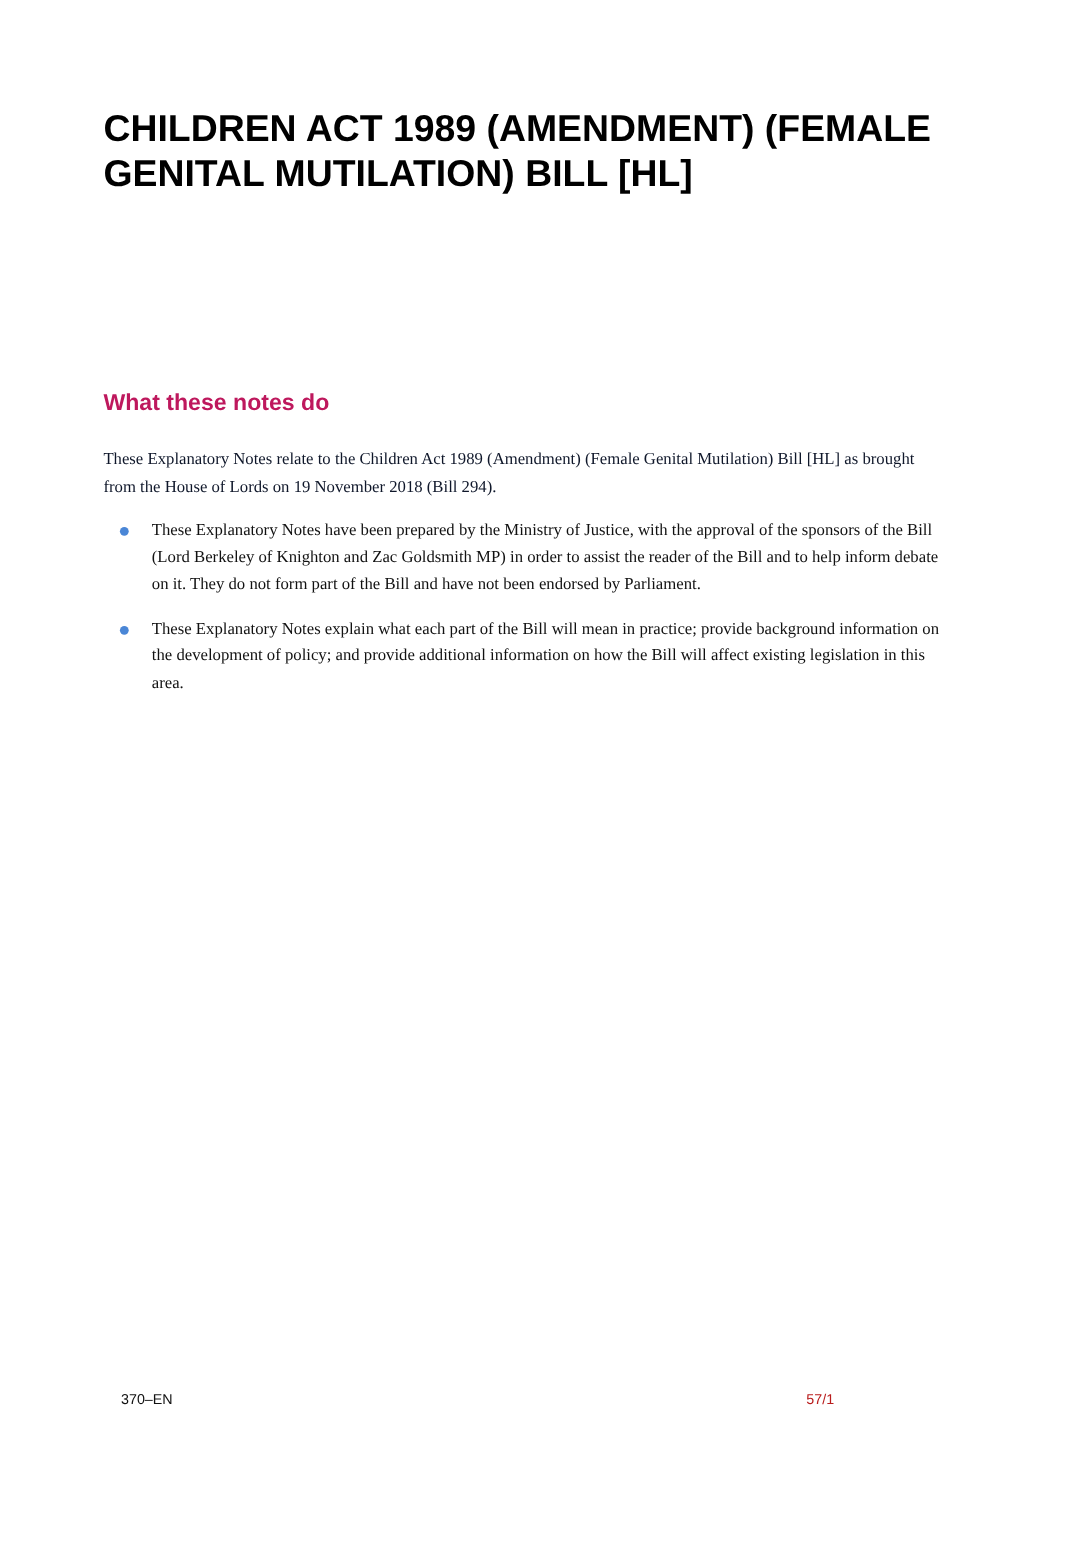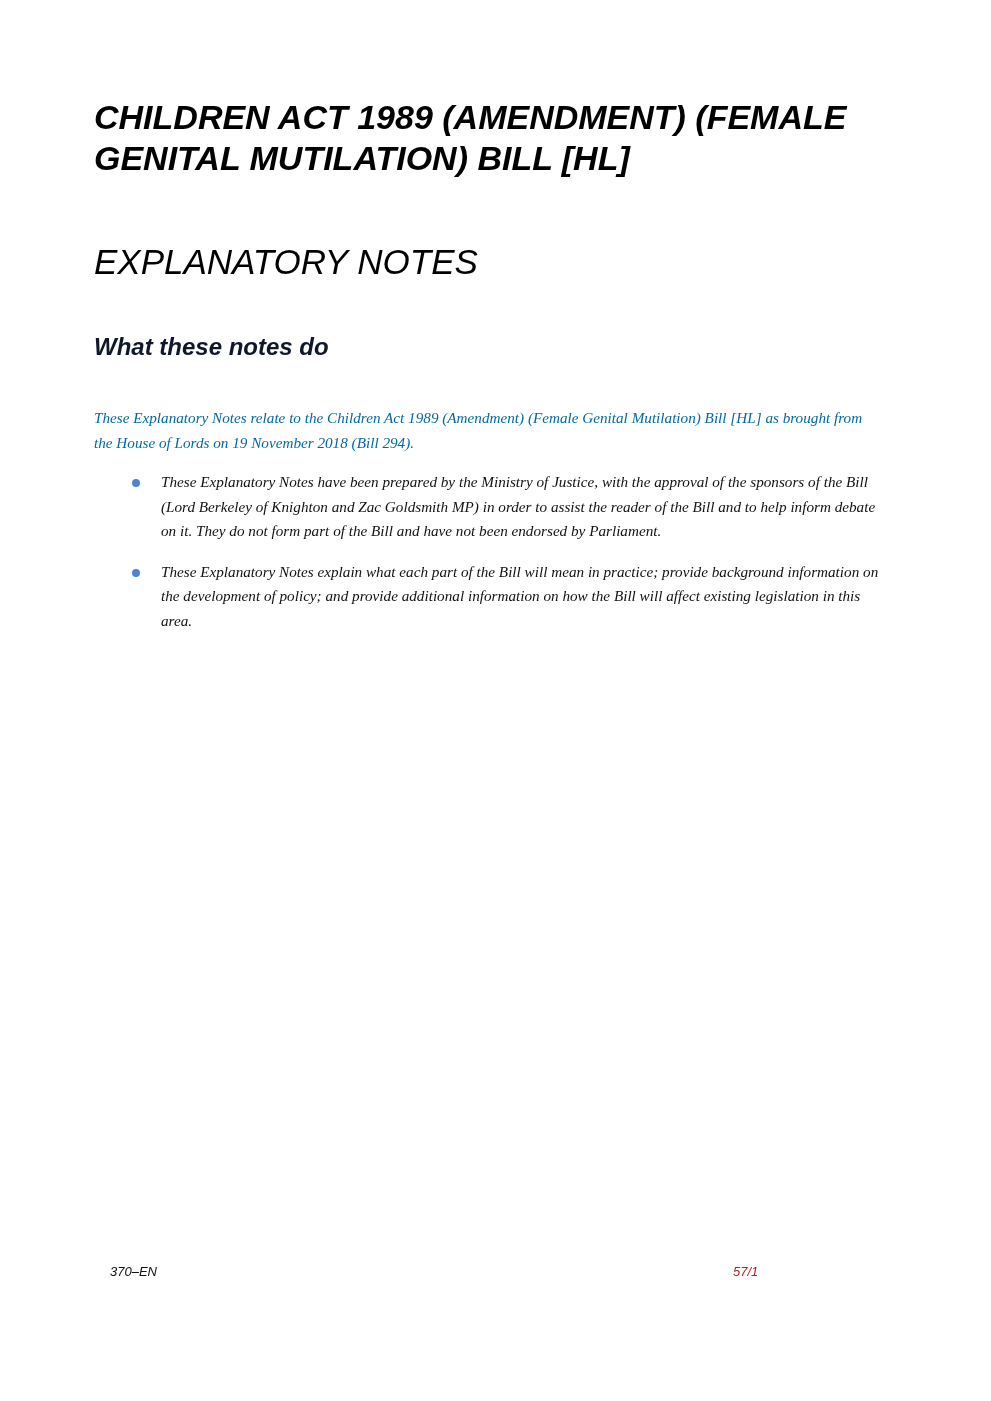--- a/index.html
+++ b/index.html
@@ -13,21 +13,20 @@
       position: relative;
       overflow: hidden;
       font-family: "Liberation Serif", serif;
       color: #111111;
     }
     .page {
       position: absolute;
       left: 0; top: 0;
       width: 991px;
       height: 1170px;
-      font-style: italic;
     }
     .title {
       position: absolute;
       left: 94px;
       top: 97px;
       width: 760px;
       margin: 0;
       font-family: "Liberation Sans", sans-serif;
       font-weight: bold;
       font-size: 34px;
@@ -42,41 +41,41 @@
       margin: 0;
       font-family: "Liberation Sans", sans-serif;
       font-weight: normal;
       font-size: 35px;
       line-height: 42px;
       color: #000000;
     }
     .section-heading {
       position: absolute;
       left: 94px;
-      top: 332px;
+      top: 352px;
       margin: 0;
       font-family: "Liberation Sans", sans-serif;
       font-weight: bold;
-      font-size: 24px;
+      font-size: 21px;
       line-height: 30px;
-      color: #0f172a;
+      color: #be185d;
     }
     .intro {
       position: absolute;
       left: 94px;
       top: 406px;
       width: 770px;
       margin: 0;
       font-size: 15.2px;
       line-height: 24.5px;
-      color: #0369a1;
+      color: #0f172a;
     }
     .bullets {
       position: absolute;
-      left: 101px;
+      left: 78px;
       top: 470px;
       width: 780px;
       margin: 0;
       padding: 0;
       list-style: none;
     }
     .bullet-item {
       position: relative;
       padding-left: 60px;
       font-size: 15.2px;
@@ -110,21 +109,20 @@
       font-size: 13px;
       line-height: 16px;
       color: #b91c1c;
     }
   </style>
 </head>
 <body>
 
 <div class="page">
   <h1 class="title">CHILDREN ACT 1989 (AMENDMENT) (FEMALE GENITAL MUTILATION) BILL [HL]</h1>
-  <h2 class="subtitle">EXPLANATORY NOTES</h2>
 
   <h3 class="section-heading">What these notes do</h3>
 
   <p class="intro">These Explanatory Notes relate to the Children Act 1989 (Amendment) (Female Genital Mutilation) Bill [HL] as brought from the House of Lords on 19 November 2018 (Bill 294).</p>
 
   <ul class="bullets">
     <li class="bullet-item">
       <span class="bullet-dot"></span>
       <span>These Explanatory Notes have been prepared by the Ministry of Justice, with the approval of the sponsors of the Bill (Lord Berkeley of Knighton and Zac Goldsmith MP) in order to assist the reader of the Bill and to help inform debate on it. They do not form part of the Bill and have not been endorsed by Parliament.</span>
     </li>

